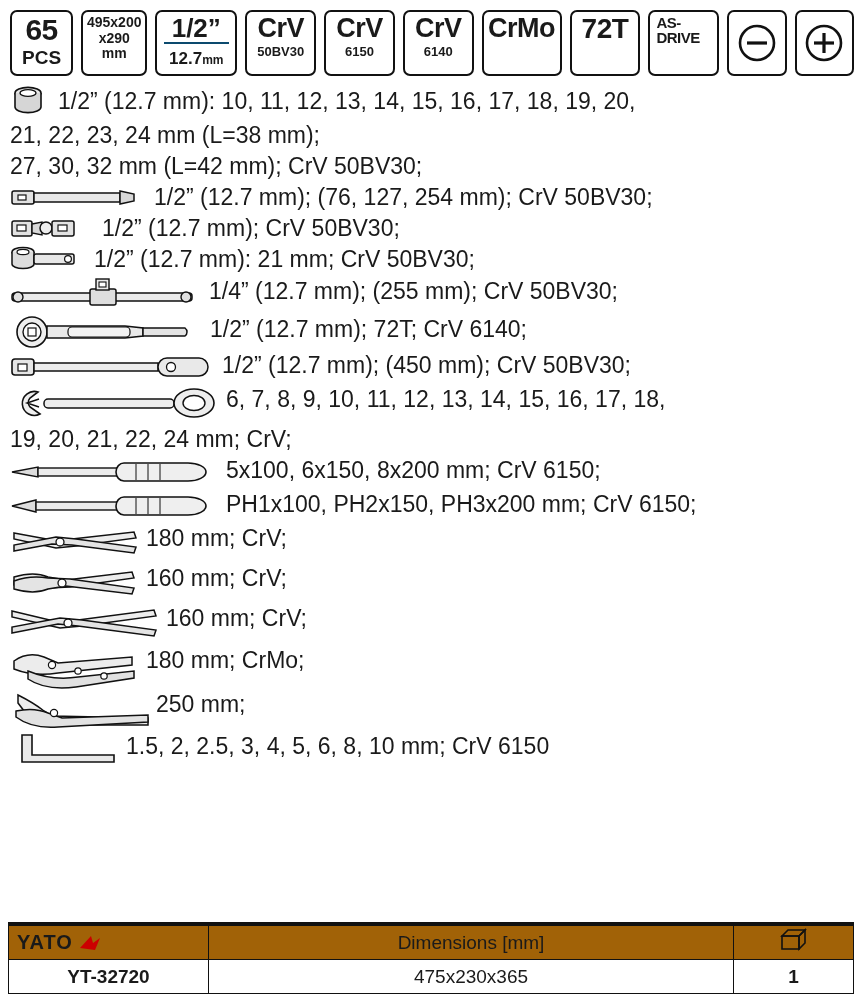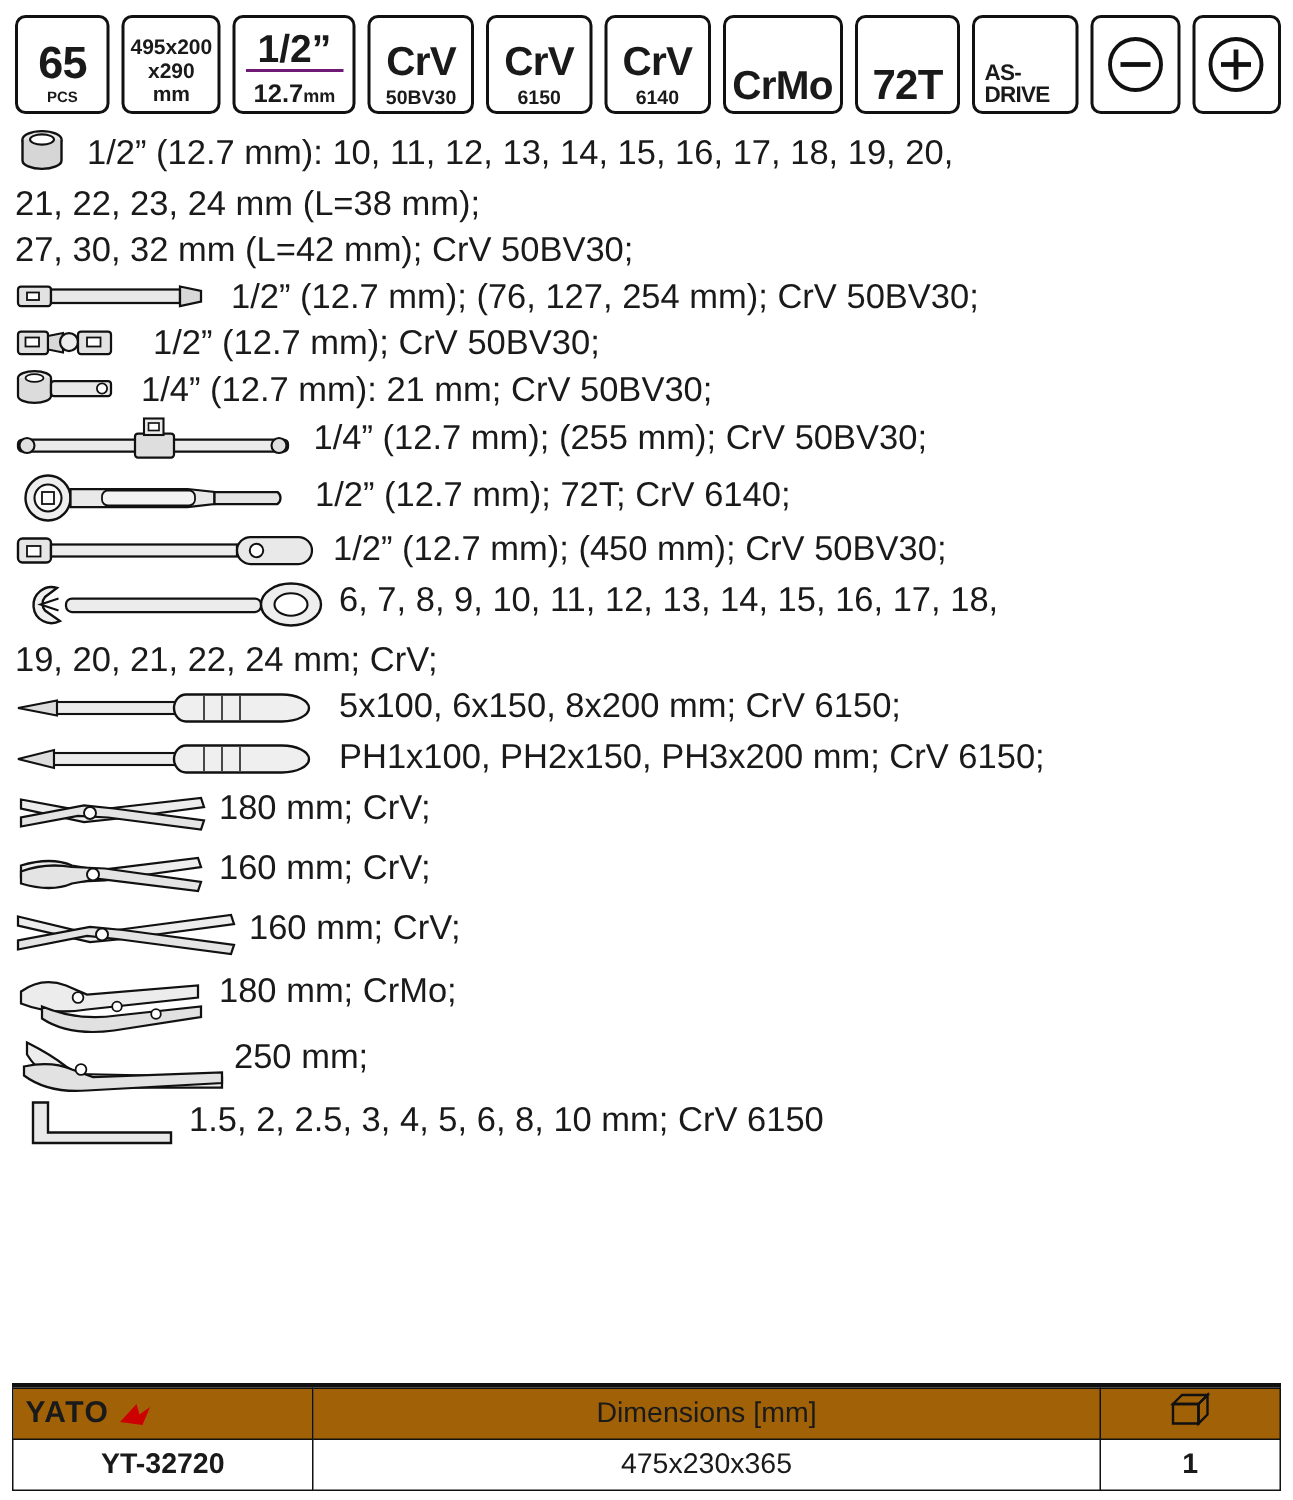--- a/index.html
+++ b/index.html
@@ -25,46 +25,46 @@
     height: 74px;
     padding-left: 2px;
   }
   .badge {
     border: 2px solid #111;
     border-radius: 7px;
     background: #fff;
     display: flex;
     flex-direction: column;
     align-items: center;
-    justify-content: flex-end;
+    justify-content: flex-start;
     line-height: 1;
     padding: 3px 6px;
     height: 66px;
   }
   .badge .b-main {
     font-weight: bold;
     font-size: 30px;
     letter-spacing: -0.5px;
   }
   .badge .b-sub {
     font-weight: bold;
-    font-size: 10px;
+    font-size: 19px;
     margin-top: 3px;
   }
   .badge.pcs { width: 66px; }
   .badge.dims { width: 66px; }
   .badge.dims .l1, .badge.dims .l2, .badge.dims .l3 {
     font-weight: bold;
     font-size: 14px;
     line-height: 1.12;
   }
   .badge.drive { width: 86px; }
   .badge.drive .top {
     font-weight: bold; font-size: 26px;
-    border-bottom: 2px solid #701a75;
+    border-bottom: 2px solid #0c4a6e;
     padding: 0 8px 1px 8px;
   }
   .badge.drive .bot {
     font-weight: bold; font-size: 17px; margin-top: 6px;
   }
   .badge.drive .bot .mm { font-size: 12px; }
   .badge.mat { width: 74px; }
   .badge.mat .b-main { font-size: 27px; }
   .badge.mat .b-sub { font-size: 13px; }
   .badge.cromo { width: 80px; }
@@ -251,21 +251,21 @@
     <div class="line">
       <div class="pic">
         <svg width="80" height="32" viewBox="0 0 80 32">
           <ellipse cx="15" cy="8" rx="11" ry="4.6" fill="#eaeaea" stroke="#111" stroke-width="1.5"></ellipse>
           <path d="M4 8 v12 a11 4.6 0 0 0 22 0 V8" fill="#dcdcdc" stroke="#111" stroke-width="1.5"></path>
           <ellipse cx="15" cy="8" rx="6" ry="2.6" fill="#fff" stroke="#111" stroke-width="1.2"></ellipse>
           <rect x="26" y="10" width="40" height="10" rx="2" fill="#e8e8e8" stroke="#111" stroke-width="1.5"></rect>
           <circle cx="60" cy="15" r="3.4" fill="#fff" stroke="#111" stroke-width="1.2"></circle>
         </svg>
       </div>
-      <div class="txt">1/4” (12.7 mm): 21 mm; CrV 50BV30;</div>
+      <div class="txt">1/2” (12.7 mm): 21 mm; CrV 50BV30;</div>
     </div>
 
     <div class="line">
       <div class="pic">
         <svg width="195" height="38" viewBox="0 0 195 38">
           <rect x="4" y="17" width="180" height="8" rx="3" fill="#ebebeb" stroke="#111" stroke-width="1.5"></rect>
           <circle cx="10" cy="21" r="5" fill="#e0e0e0" stroke="#111" stroke-width="1.4"></circle>
           <circle cx="178" cy="21" r="5" fill="#e0e0e0" stroke="#111" stroke-width="1.4"></circle>
           <rect x="82" y="13" width="26" height="16" rx="2" fill="#dedede" stroke="#111" stroke-width="1.5"></rect>
           <rect x="88" y="3" width="13" height="11" fill="#ececec" stroke="#111" stroke-width="1.4"></rect>

